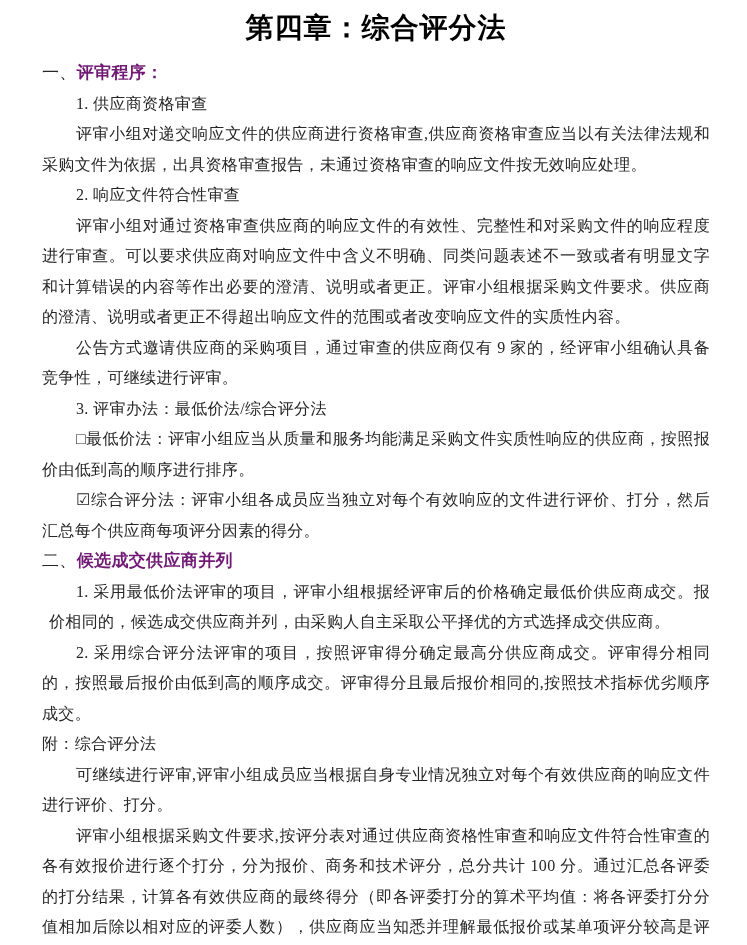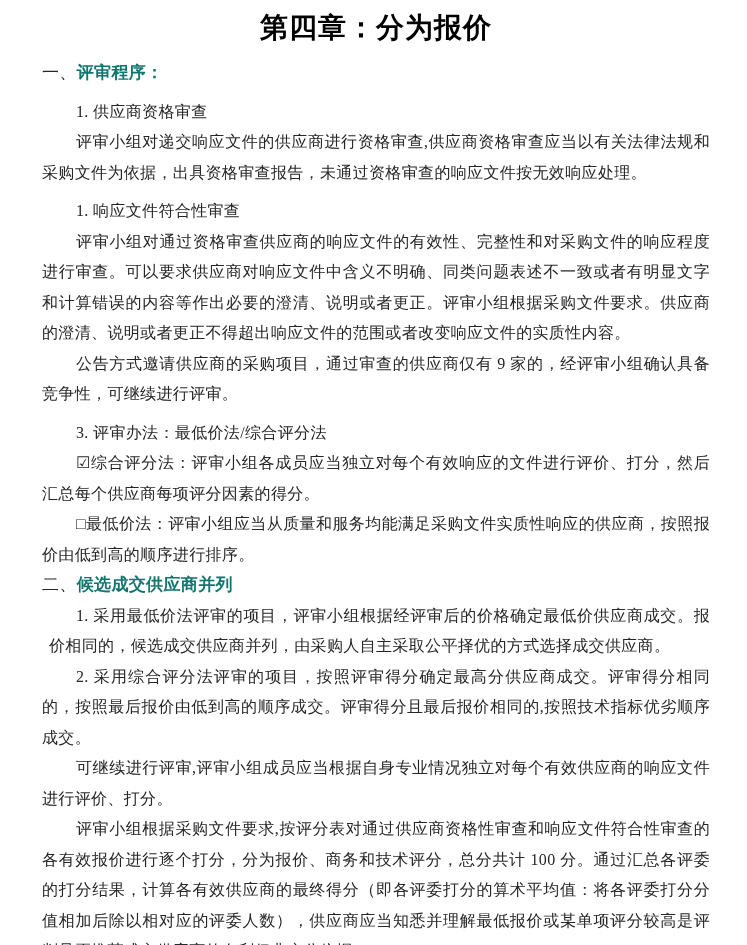--- a/index.html
+++ b/index.html
@@ -35,25 +35,24 @@
   }
   .sec {
     font-size: 17px;
   }
   .sec .num {
     font-weight: 400;
   }
   .sec .ttl {
     font-family: Liberation Serif, serif;
     font-weight: 700;
-    color: #0f766e;
+    color: #701a75;
   }
   .subhead {
     text-indent: 34px;
-    margin-top: 8px;
   }
   .para {
     text-align: justify;
     text-indent: 34px;
   }
   .hang {
     padding-left: 7px;
     text-indent: 27px;
   }
   .appendix {
@@ -61,44 +60,45 @@
   }
   .checkbox {
     display: inline;
   }
 </style>
 </head>
 <body>
 
 <div class="page">
 
-  <h1 class="doc-title">第四章：分为报价</h1>
+  <h1 class="doc-title">第四章：综合评分法</h1>
 
   <p class="line sec"><span class="num">一、</span><span class="ttl">评审程序：</span></p>
 
   <p class="line subhead">1. 供应商资格审查</p>
 
   <p class="line para">评审小组对递交响应文件的供应商进行资格审查,供应商资格审查应当以有关法律法规和采购文件为依据，出具资格审查报告，未通过资格审查的响应文件按无效响应处理。</p>
 
-  <p class="line subhead">1. 响应文件符合性审查</p>
+  <p class="line subhead">2. 响应文件符合性审查</p>
 
   <p class="line para">评审小组对通过资格审查供应商的响应文件的有效性、完整性和对采购文件的响应程度进行审查。可以要求供应商对响应文件中含义不明确、同类问题表述不一致或者有明显文字和计算错误的内容等作出必要的澄清、说明或者更正。评审小组根据采购文件要求。供应商的澄清、说明或者更正不得超出响应文件的范围或者改变响应文件的实质性内容。</p>
 
   <p class="line para">公告方式邀请供应商的采购项目，通过审查的供应商仅有 9 家的，经评审小组确认具备竞争性，可继续进行评审。</p>
 
   <p class="line subhead">3. 评审办法：最低价法/综合评分法</p>
 
+  <p class="line para"><span class="checkbox">□</span><span>最低价法：评审小组应当从质量和服务均能满足采购文件实质性响应的供应商，按照报价由低到高的顺序进行排序。</span></p>
+
   <p class="line para"><span class="checkbox">☑</span><span>综合评分法：评审小组各成员应当独立对每个有效响应的文件进行评价、打分，然后汇总每个供应商每项评分因素的得分。</span></p>
-
-  <p class="line para"><span class="checkbox">□</span><span>最低价法：评审小组应当从质量和服务均能满足采购文件实质性响应的供应商，按照报价由低到高的顺序进行排序。</span></p>
 
   <p class="line sec"><span class="num">二、</span><span class="ttl">候选成交供应商并列</span></p>
 
   <p class="line para hang">1. 采用最低价法评审的项目，评审小组根据经评审后的价格确定最低价供应商成交。报价相同的，候选成交供应商并列，由采购人自主采取公平择优的方式选择成交供应商。</p>
 
   <p class="line para">2. 采用综合评分法评审的项目，按照评审得分确定最高分供应商成交。评审得分相同的，按照最后报价由低到高的顺序成交。评审得分且最后报价相同的,按照技术指标优劣顺序成交。</p>
 
+  <p class="line appendix">附：综合评分法</p>
 
   <p class="line para">可继续进行评审,评审小组成员应当根据自身专业情况独立对每个有效供应商的响应文件进行评价、打分。</p>
 
   <p class="line para">评审小组根据采购文件要求,按评分表对通过供应商资格性审查和响应文件符合性审查的各有效报价进行逐个打分，分为报价、商务和技术评分，总分共计 100 分。通过汇总各评委的打分结果，计算各有效供应商的最终得分（即各评委打分的算术平均值：将各评委打分分值相加后除以相对应的评委人数），供应商应当知悉并理解最低报价或某单项评分较高是评判是否推荐成交供应商的有利但非充分依据。</p>
 
 </div>
 
 </body></html>

